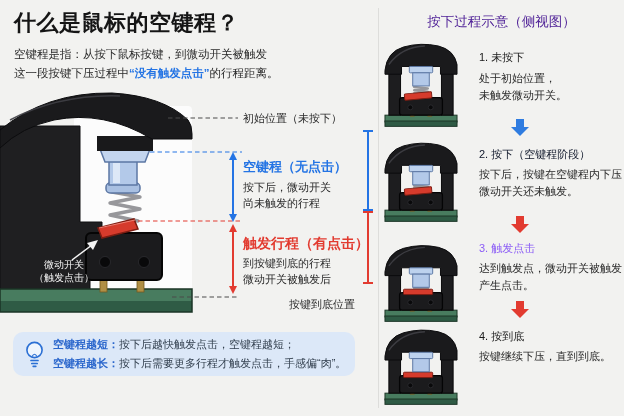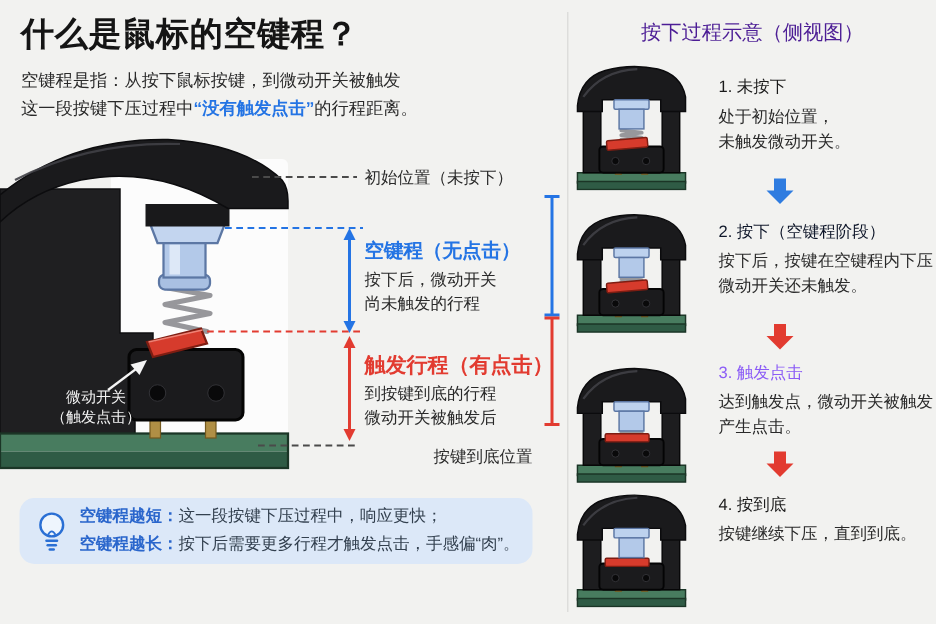--- a/index.html
+++ b/index.html
@@ -166,21 +166,21 @@
     <span class="tip-icon">
       <svg width="21" height="28" viewBox="0 0 21 28">
         <circle cx="10.5" cy="10" r="7.6" fill="#eef5fd" stroke="#2a6fd4" stroke-width="1.6"></circle>
         <path d="M8,16.5 Q10.5,12 13,16.5" fill="none" stroke="#2a6fd4" stroke-width="1.2"></path>
         <line x1="7" y1="20.5" x2="14" y2="20.5" stroke="#2a6fd4" stroke-width="1.7" stroke-linecap="round"></line>
         <line x1="7.8" y1="23.5" x2="13.2" y2="23.5" stroke="#2a6fd4" stroke-width="1.7" stroke-linecap="round"></line>
         <line x1="9.2" y1="26.3" x2="11.8" y2="26.3" stroke="#2a6fd4" stroke-width="1.7" stroke-linecap="round"></line>
       </svg>
     </span>
     <div class="tip-lines">
-      <div><span class="tip-bold">空键程越短：</span><span>这一段按键下压过程中，响应更快；</span></div>
+      <div><span class="tip-bold">空键程越短：</span><span>按下后越快触发点击，空键程越短；</span></div>
       <div><span class="tip-bold">空键程越长：</span><span>按下后需要更多行程才触发点击，手感偏“肉”。</span></div>
     </div>
   </div>
 
   <div class="abs divider"></div>
   <div class="abs rhead">按下过程示意（侧视图）</div>
 
   <div class="abs mini" style="left:384px;top:41px"><svg width="74" height="86" viewBox="0 0 76 88">
     <rect class="mpcb-top" x="1" y="76" width="74" height="7"></rect>
     <rect class="mpcb-front" x="1" y="82" width="74" height="5.5"></rect>

